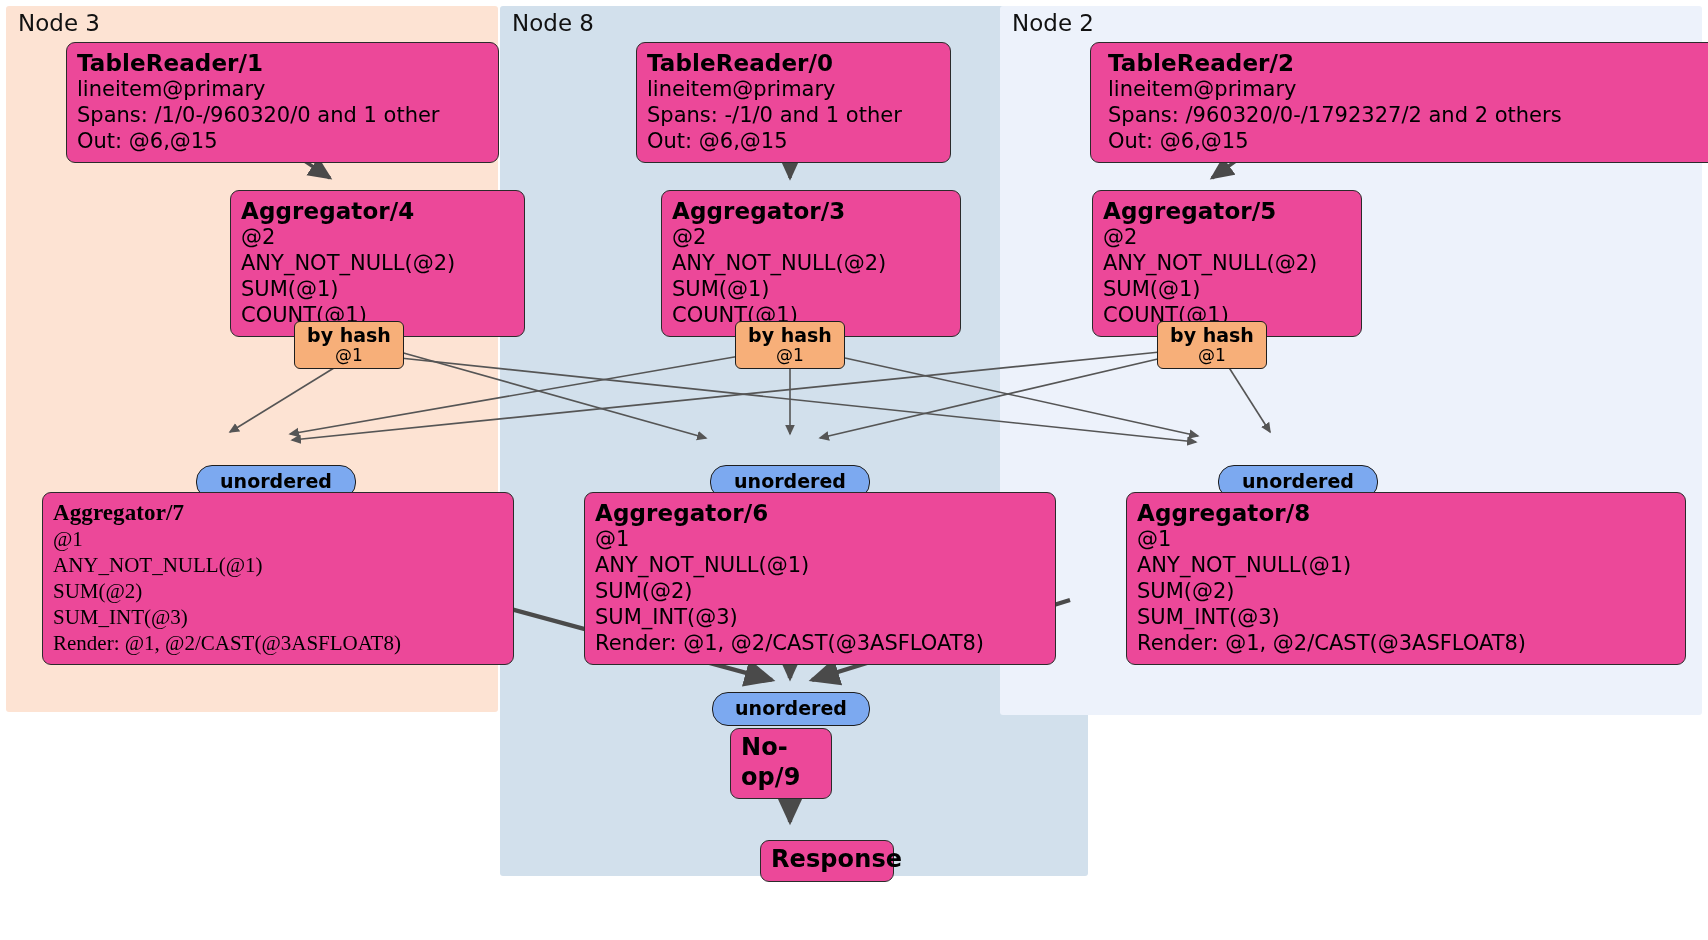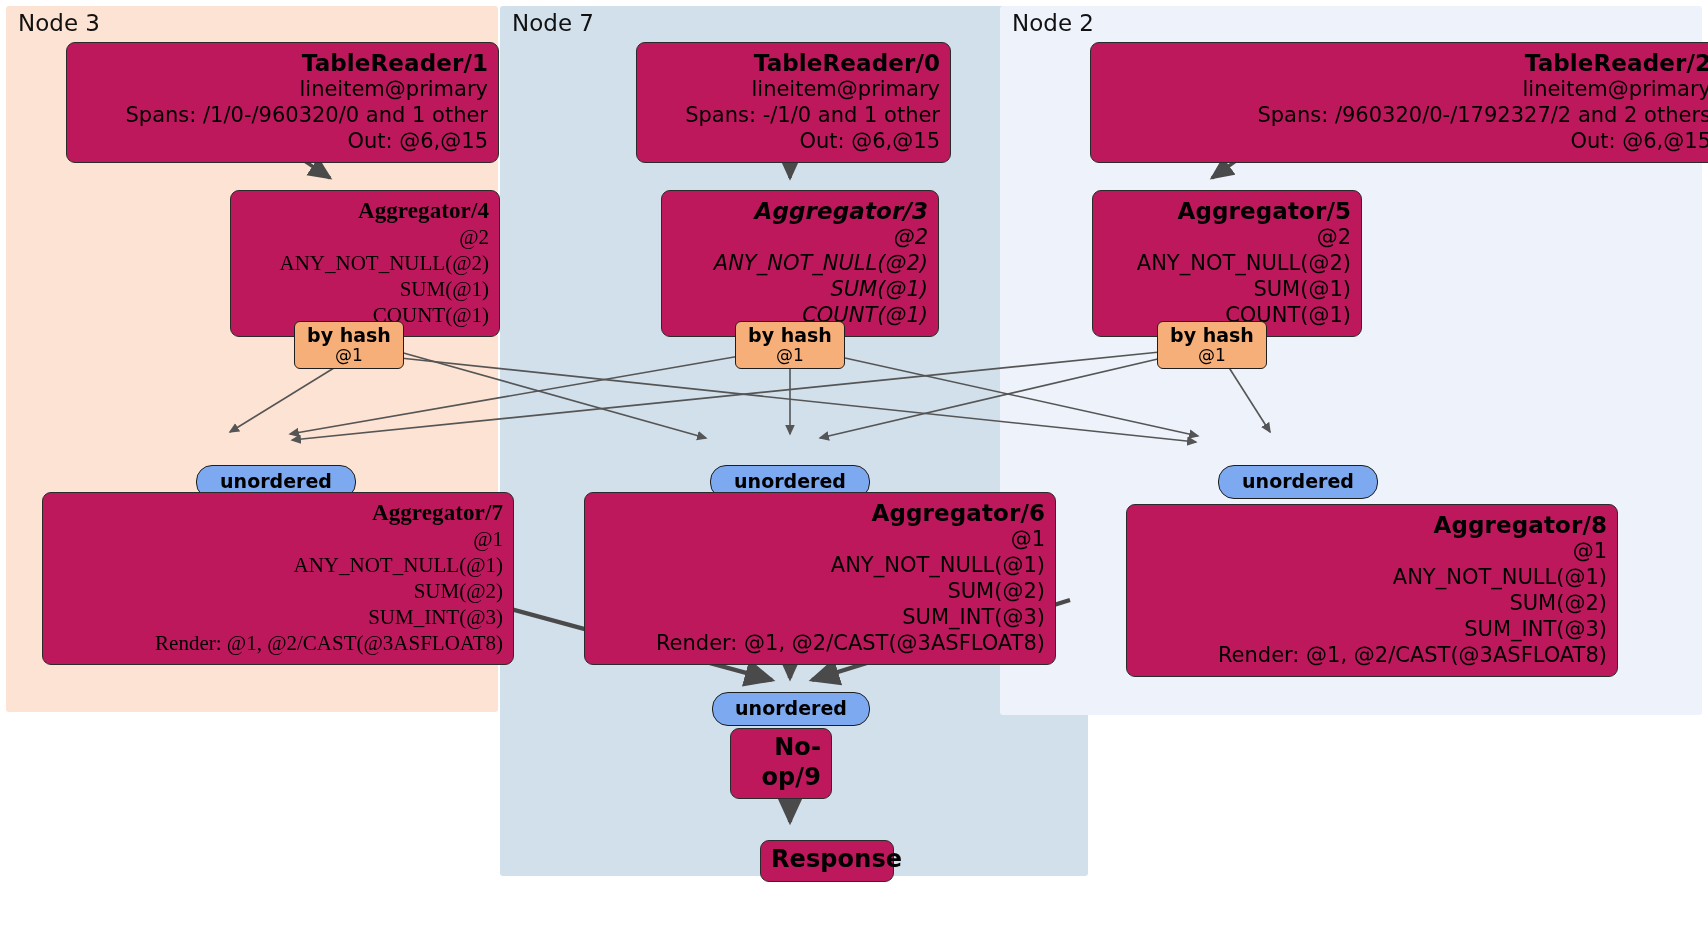--- a/index.html
+++ b/index.html
@@ -6,25 +6,25 @@
   body{font-family:"DejaVu Sans","Liberation Sans",sans-serif;}
   #stage{position:relative;width:1708px;height:940px;overflow:hidden;background:#fff;}
 
   .node-region{position:absolute;border-radius:3px;}
   .node-label{position:absolute;font-size:23px;color:#111;white-space:nowrap;}
 
   svg.edges{position:absolute;left:0;top:0;width:1708px;height:940px;pointer-events:none;}
 
   .proc{
     position:absolute;
-    background:#be185d;
+    background:#ec4899;
     border:1.6px solid #2b2b2b;
     border-radius:9px;
     box-sizing:border-box;
-    text-align:right;
+    text-align:left;
     color:#000;
     padding:6px 10px 7px 10px;
     line-height:1.235;
   }
   .proc .ttl{font-weight:bold;font-size:23px;letter-spacing:.1px;}
   .proc .ln{font-size:21px;}
 
   .pill{
     position:absolute;
     box-sizing:border-box;
@@ -45,21 +45,21 @@
 </head>
 <body>
 
 <div id="stage">
 
   <div class="node-region" style="left:6px;top:6px;width:492px;height:706px;background:#FDE3D3;"></div>
   <div class="node-region" style="left:500px;top:6px;width:588px;height:870px;background:#D2E0EC;"></div>
   <div class="node-region" style="left:1000px;top:6px;width:702px;height:709px;background:#EDF2FB;"></div>
 
   <div class="node-label" style="left:18px;top:10px;">Node 3</div>
-  <div class="node-label" style="left:512px;top:10px;">Node 7</div>
+  <div class="node-label" style="left:512px;top:10px;">Node 8</div>
   <div class="node-label" style="left:1012px;top:10px;">Node 2</div>
 
   <svg class="edges" viewBox="0 0 1708 940">
     <defs>
       <marker id="ah" markerWidth="9" markerHeight="9" refX="6.2" refY="3.2" orient="auto">
         <path d="M0,0 L7,3.2 L0,6.4 z" fill="#4A4A4A"></path>
       </marker>
       <marker id="ahT" markerWidth="10" markerHeight="10" refX="5.6" refY="3.0" orient="auto">
         <path d="M0,0 L6.6,3.0 L0,6.0 z" fill="#555"></path>
       </marker>
@@ -102,29 +102,29 @@
     <div class="ln">Out: @6,@15</div>
   </div>
 
   <div class="proc" style="left:1090px;top:42px;width:632px;padding-left:17px;">
     <div class="ttl">TableReader/2</div>
     <div class="ln">lineitem@primary</div>
     <div class="ln">Spans: /960320/0-/1792327/2 and 2 others</div>
     <div class="ln">Out: @6,@15</div>
   </div>
 
-  <div class="proc" style="left:230px;top:190px;width:270px;font-family:Liberation Serif, serif;">
+  <div class="proc" style="left:230px;top:190px;width:295px;">
     <div class="ttl">Aggregator/4</div>
     <div class="ln">@2</div>
     <div class="ln">ANY_NOT_NULL(@2)</div>
     <div class="ln">SUM(@1)</div>
     <div class="ln">COUNT(@1)</div>
   </div>
 
-  <div class="proc" style="left:661px;top:190px;width:278px;font-style:italic;">
+  <div class="proc" style="left:661px;top:190px;width:300px;">
     <div class="ttl">Aggregator/3</div>
     <div class="ln">@2</div>
     <div class="ln">ANY_NOT_NULL(@2)</div>
     <div class="ln">SUM(@1)</div>
     <div class="ln">COUNT(@1)</div>
   </div>
 
   <div class="proc" style="left:1092px;top:190px;width:270px;">
     <div class="ttl">Aggregator/5</div>
     <div class="ln">@2</div>
@@ -167,21 +167,21 @@
 
   <div class="proc" style="left:584px;top:492px;width:472px;">
     <div class="ttl">Aggregator/6</div>
     <div class="ln">@1</div>
     <div class="ln">ANY_NOT_NULL(@1)</div>
     <div class="ln">SUM(@2)</div>
     <div class="ln">SUM_INT(@3)</div>
     <div class="ln">Render: @1, @2/CAST(@3ASFLOAT8)</div>
   </div>
 
-  <div class="proc" style="left:1126px;top:492px;width:492px;margin-top:12px;">
+  <div class="proc" style="left:1126px;top:492px;width:560px;">
     <div class="ttl">Aggregator/8</div>
     <div class="ln">@1</div>
     <div class="ln">ANY_NOT_NULL(@1)</div>
     <div class="ln">SUM(@2)</div>
     <div class="ln">SUM_INT(@3)</div>
     <div class="ln">Render: @1, @2/CAST(@3ASFLOAT8)</div>
   </div>
 
   <div class="pill unord" style="left:712px;top:692px;width:158px;height:34px;padding-top:5px;">
     <div class="p1">unordered</div>

